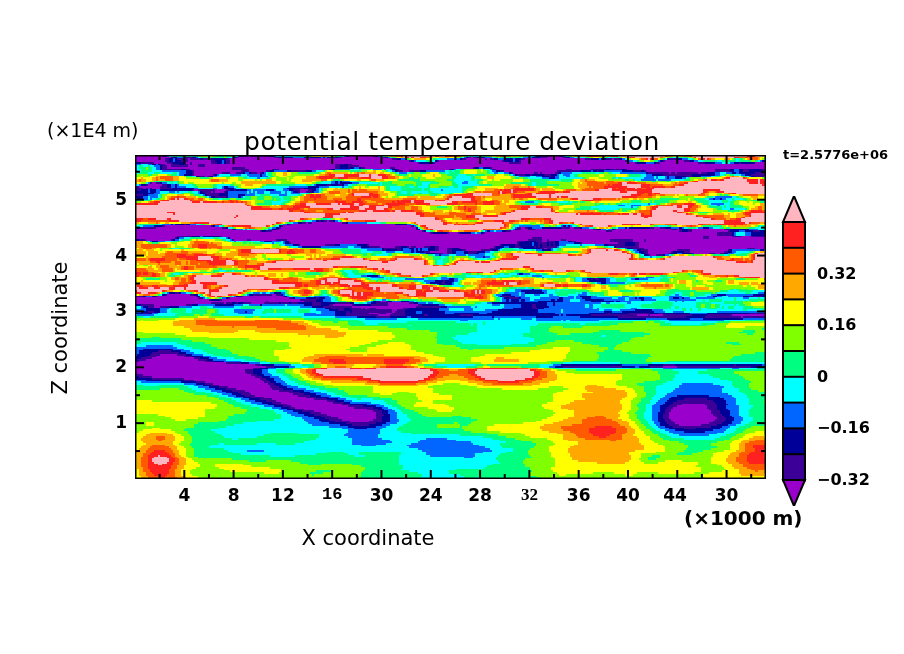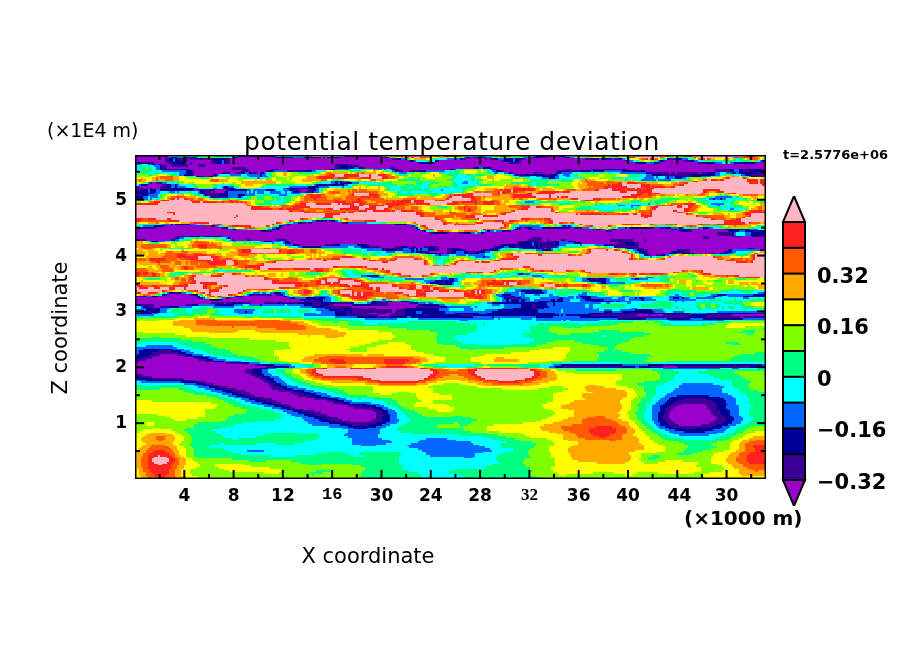--- a/index.html
+++ b/index.html
@@ -11,28 +11,28 @@
   #root{position:absolute;left:0;top:0;width:904px;height:654px;}
   .txt{position:absolute;white-space:nowrap;color:#000;}
   #title{
     left:0;top:86px;width:904px;text-align:center;
     font-size:25px;letter-spacing:.5px;font-weight:400;margin-top:41px;
   }
   #zunit{left:47px;top:119px;font-size:19px;font-weight:400;}
   #xunit{left:684px;top:506px;font-size:20px;font-weight:700;}
   #tstamp{left:783px;top:147px;font-size:13px;font-weight:700;color:#000000;}
   #xaxis-title{
-    left:0;top:526px;width:736px;text-align:center;font-size:21px;margin-top:18px;
+    left:0;top:526px;width:736px;text-align:center;font-size:21px;
   }
   #yaxis-title{
     left:-60px;top:316px;width:240px;text-align:center;font-size:21px;
     transform:rotate(-90deg);transform-origin:center center;
   }
   .tick-lab{font-size:17px;font-weight:700;position:absolute;}
-  .cb-lab{position:absolute;font-size:21px;font-weight:700;}
+  .cb-lab{position:absolute;font-size:16px;font-weight:700;}
   svg{display:block;}
   #plotsvg{position:absolute;left:135px;top:155px;}
   #cbsvg{position:absolute;left:781px;top:196px;}
 </style>
 </head>
 <body>
 
 <div id="root">
 
   <div class="txt" id="title">potential temperature deviation</div>
@@ -160,21 +160,21 @@
       <div class="tick-lab" style="left: 170.297px; top: 485px; width: 28px; text-align: center;">4</div>
       <div class="tick-lab" style="left: 219.594px; top: 485px; width: 28px; text-align: center;">8</div>
       <div class="tick-lab" style="left: 268.891px; top: 485px; width: 28px; text-align: center;">12</div>
       <div class="tick-lab" style="left: 318.188px; top: 485px; width: 28px; text-align: center; font-family: Liberation Mono, monospace;">16</div>
       <div class="tick-lab" style="left: 367.484px; top: 485px; width: 28px; text-align: center;">30</div>
       <div class="tick-lab" style="left: 416.781px; top: 485px; width: 28px; text-align: center;">24</div>
       <div class="tick-lab" style="left: 466.078px; top: 485px; width: 28px; text-align: center;">28</div>
       <div class="tick-lab" style="left: 515.375px; top: 485px; width: 28px; text-align: center; font-family: Liberation Serif, serif;">32</div>
       <div class="tick-lab" style="left: 564.672px; top: 485px; width: 28px; text-align: center;">36</div>
       <div class="tick-lab" style="left: 613.969px; top: 485px; width: 28px; text-align: center;">40</div>
-      <div class="tick-lab" style="left: 663.266px; top: 485px; width: 28px; text-align: right;">44</div>
+      <div class="tick-lab" style="left: 663.266px; top: 485px; width: 28px; text-align: left;">44</div>
       <div class="tick-lab" style="left: 712.562px; top: 485px; width: 28px; text-align: center;">30</div>
       <div class="tick-lab" style="left: 109px; top: 412.138px; width: 18px; text-align: right;">1</div>
       <div class="tick-lab" style="left: 109px; top: 356.276px; width: 18px; text-align: right;">2</div>
       <div class="tick-lab" style="left: 109px; top: 300.414px; width: 18px; text-align: right;">3</div>
       <div class="tick-lab" style="left: 109px; top: 244.552px; width: 18px; text-align: right;">4</div>
       <div class="tick-lab" style="left: 109px; top: 188.69px; width: 18px; text-align: right;">5</div>
     </div>
   <div id="cblabels">
       <div class="cb-lab" style="left: 817px; top: 263.6px;">0.32</div>
       <div class="cb-lab" style="left: 817px; top: 315.2px;">0.16</div>

